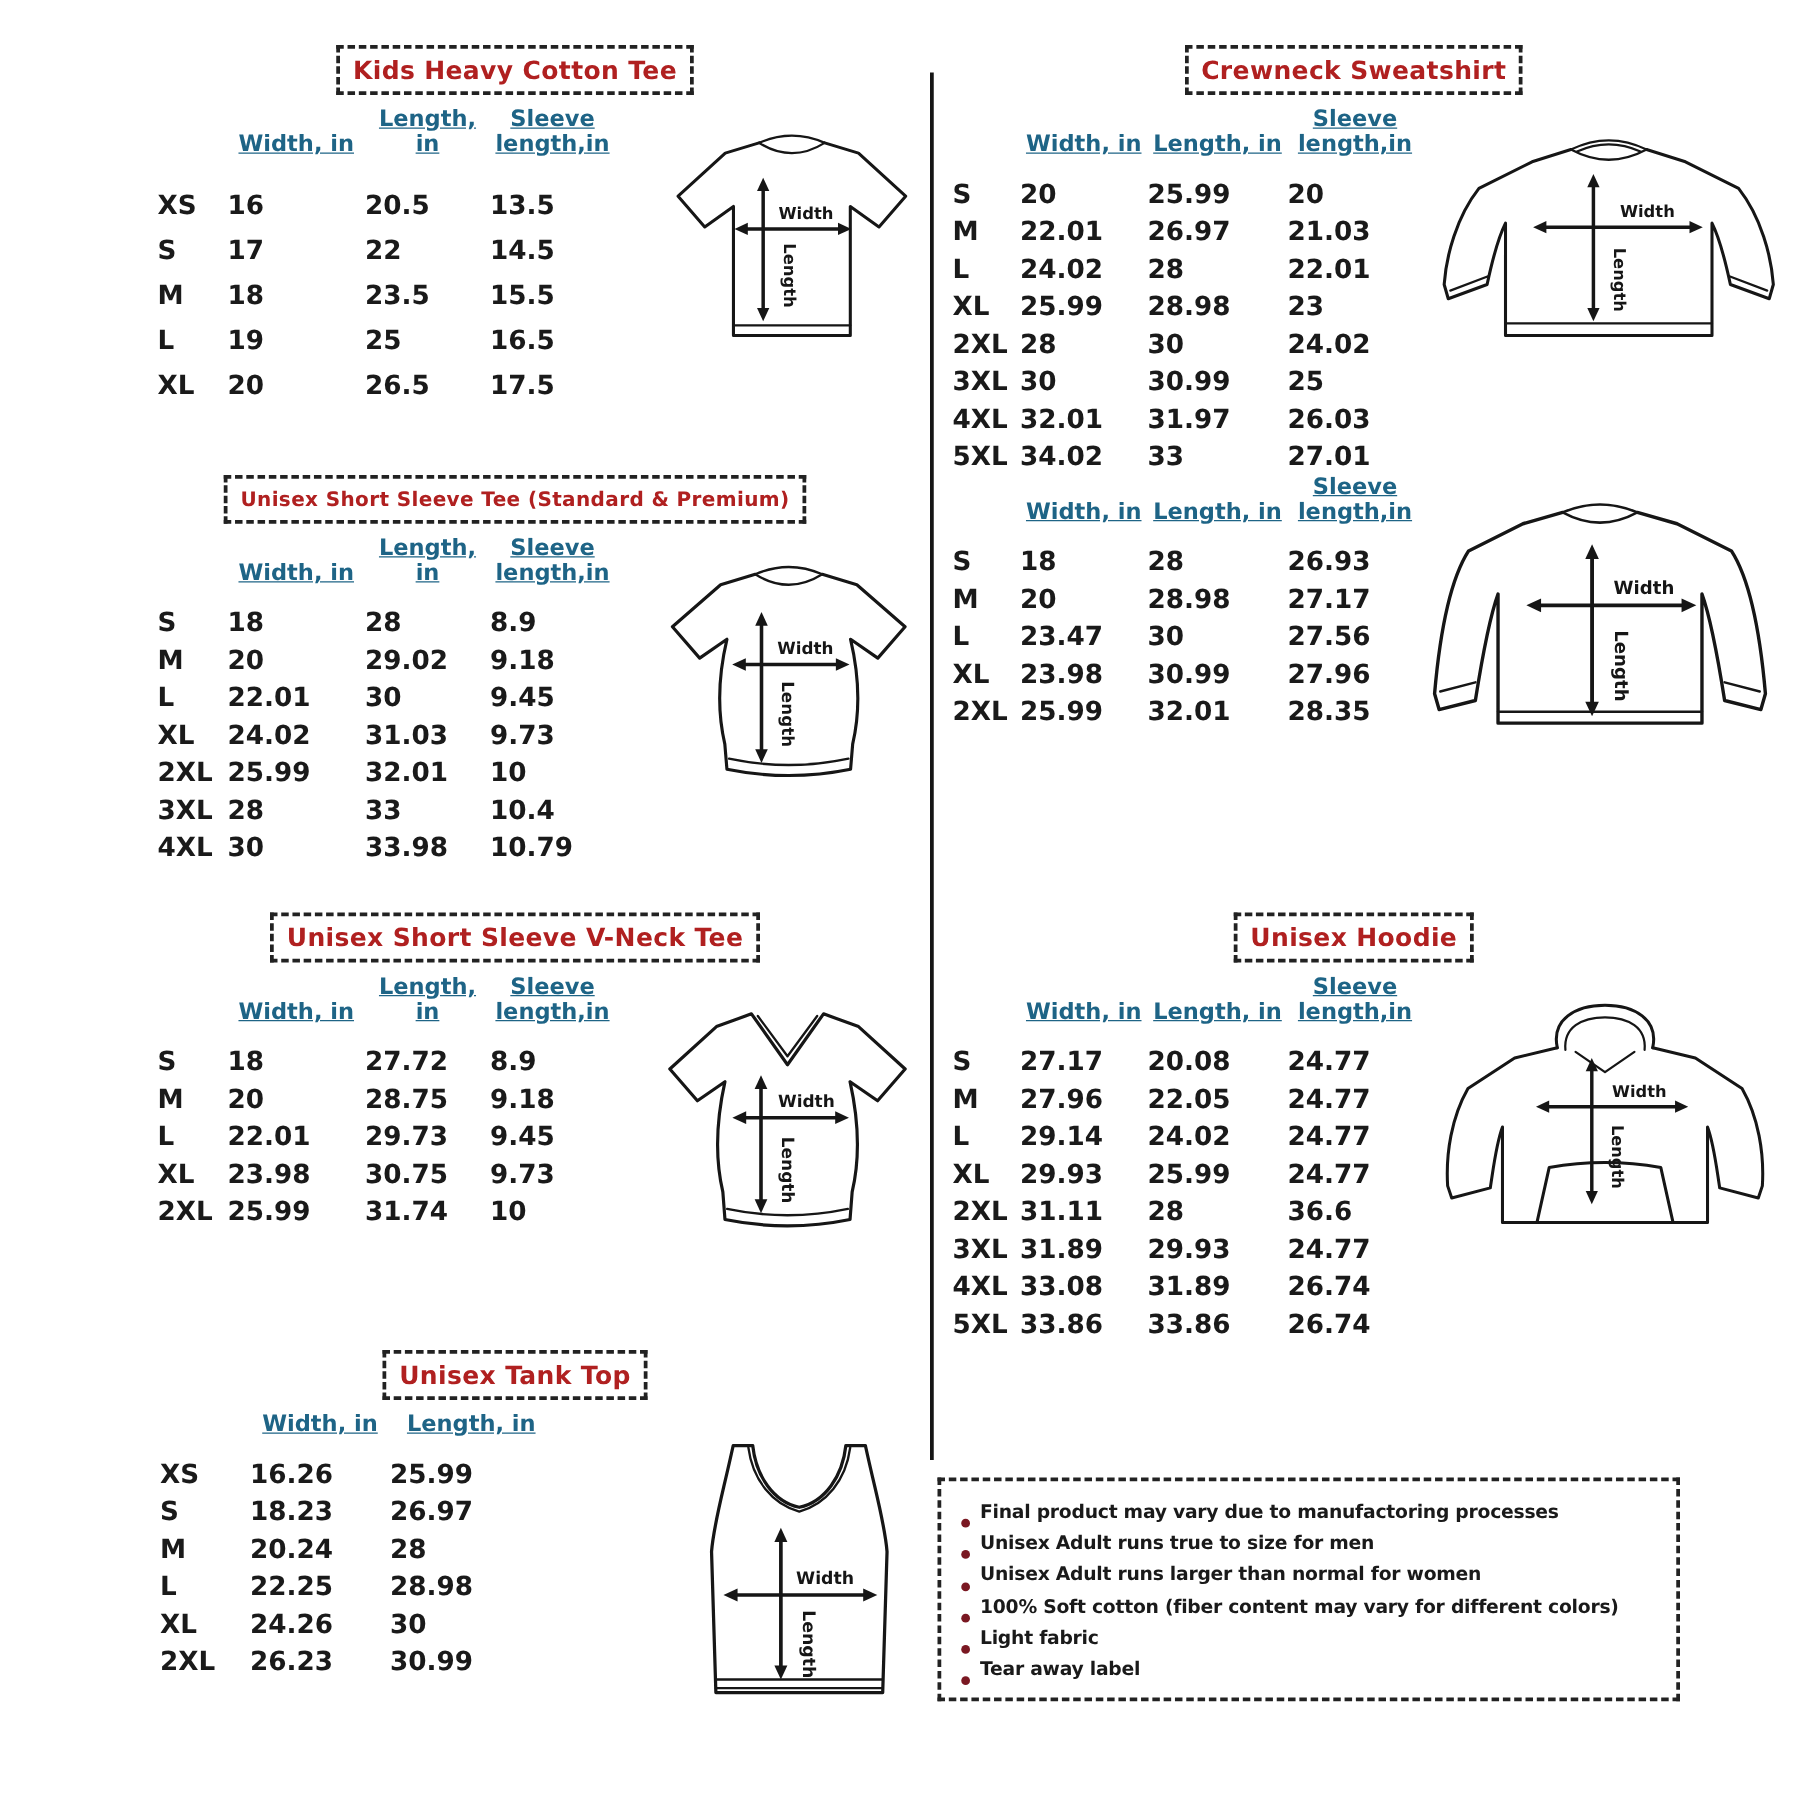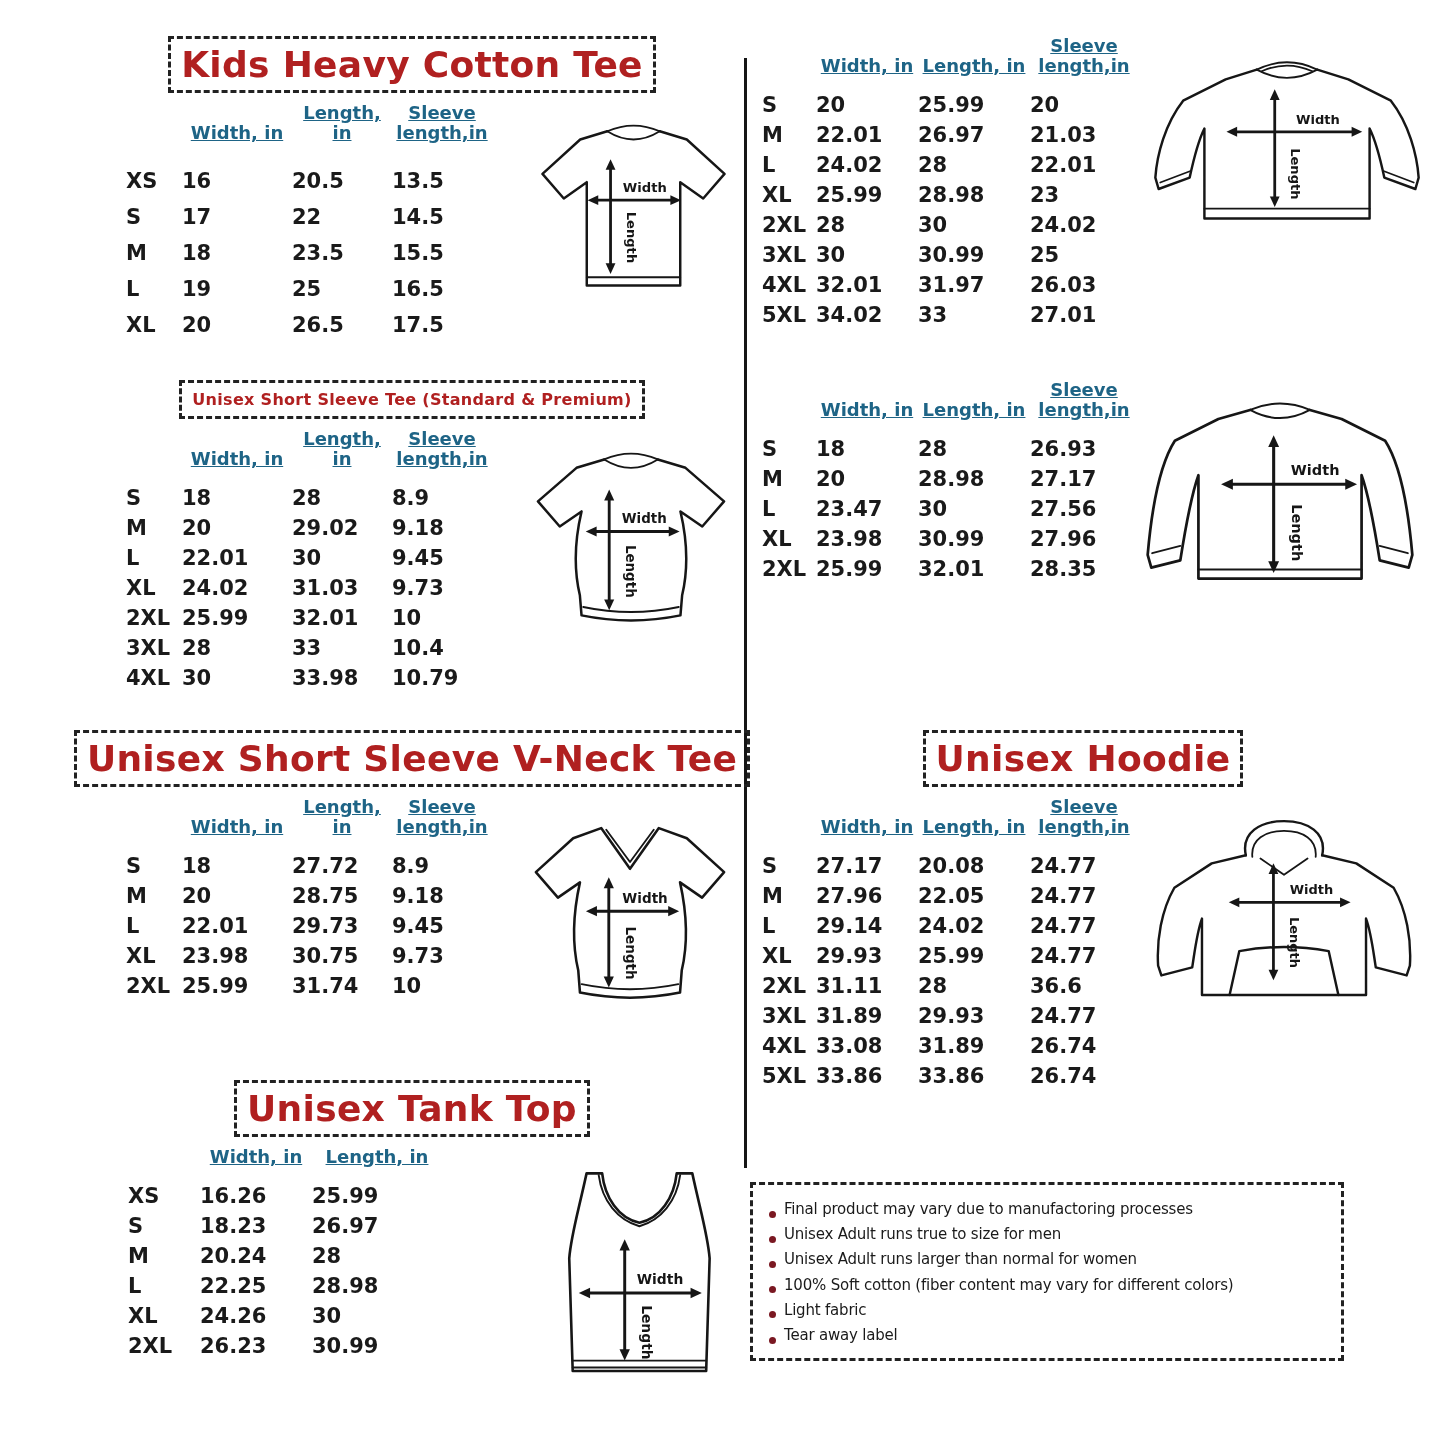--- a/index.html
+++ b/index.html
@@ -13,21 +13,21 @@
   #p-kids  { top:36px;   left:88px;  width:648px; }
   #p-crew  { top:36px;   left:758px; width:650px; }
   #p-ss    { top:380px;  left:88px;  width:648px; }
   #p-ls    { top:380px;  left:758px; width:650px; }
   #p-vn    { top:730px;  left:88px;  width:648px; }
   #p-hd    { top:730px;  left:758px; width:650px; }
   #p-tank  { top:1080px; left:88px;  width:648px; }
   #p-notes { top:1182px; left:750px; width:594px; }
 
   .title-row { display:flex; justify-content:center; margin-bottom:10px; }
-  .sec-title { border:3px dashed #222; padding:5px 10px; font-size:36px; font-weight:bold;
+  .sec-title { border:3px dashed #222; padding:5px 10px; font-size:20px; font-weight:bold;
                color:var(--title,#b02020); white-space:nowrap; letter-spacing:.3px; }
   #p-ss .sec-title { font-size:16px; padding:7px 10px; }
 
   .content { display:flex; align-items:flex-start; }
 
   .table { --cols:56px 110px 100px 100px; margin-left:38px; }
   .right-col .table { --cols:54px 102px 112px 108px; margin-left:4px; }
   #p-tank .table { --cols:72px 112px 130px; margin-left:40px; }
 
   .thead { display:grid; grid-template-columns:var(--cols); align-items:end;
@@ -50,21 +50,21 @@
   #p-vn .art { margin-top:14px; }
   #p-tank .art { margin-top:16px; margin-right:8px; }
 
   .g-line { fill:none; stroke:#161616; stroke-width:3; stroke-linejoin:round; stroke-linecap:round; }
   .g-thin { fill:none; stroke:#161616; stroke-width:2.2; stroke-linejoin:round; stroke-linecap:round; }
   .a-line { fill:none; stroke:#161616; stroke-width:3.4; stroke-linecap:round; }
   .a-head { fill:#161616; stroke:none; }
   .g-text { fill:#161616; font-weight:bold; font-size:16px; font-family:"DejaVu Sans",sans-serif; }
 
   .notes { border:3px dashed #222; padding:12px 14px 10px 12px; }
-  .note { display:flex; align-items:center; font-size:15px; font-weight:normal;
+  .note { display:flex; align-items:flex-end; font-size:15px; font-weight:bold;
           line-height:1.68; letter-spacing:-0.2px; }
   .note .dot { flex:0 0 auto; width:7px; height:7px; border-radius:50%;
                background:var(--bullet,#7a1822); margin:9px 8px 0 4px; }
 </style>
 </head>
 <body>
 
 <div class="stage">
 
   <div class="divider"></div>
@@ -137,20 +137,23 @@
             <polygon class="a-head" points="183,106 170,100 170,112"></polygon>
           </g>
           <text class="g-text" x="112" y="96">Width</text>
           <text class="g-text" x="117" y="120" transform="rotate(90 117,120)">Length</text>
         </svg>
       </div>
     </div>
   </section>
 
   <section class="panel right-col" id="p-crew">
+    <div class="title-row">
+        <div class="sec-title">Crewneck Sweatshirt</div>
+      </div>
     <div class="content">
       <div class="table">
         <div class="thead">
           <span class="h"></span>
           <span class="h">Width, in</span>
           <span class="h">Length, in</span>
           <span class="h pre">Sleeve
 length,in</span>
         </div>
         <div class="tbody">

